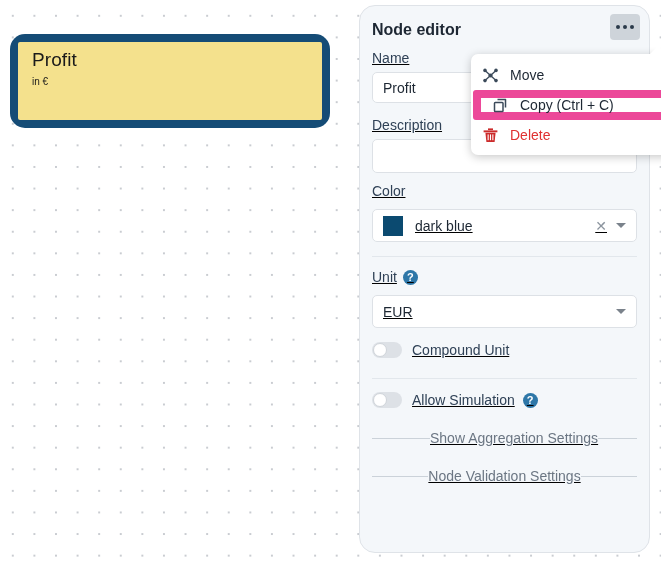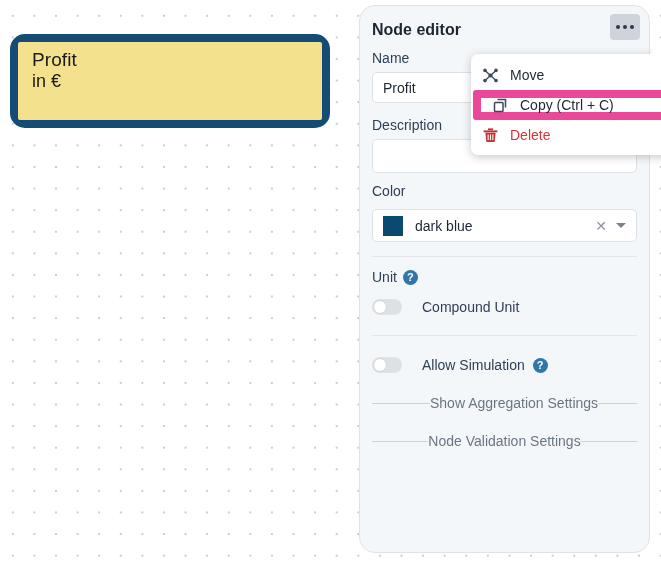--- a/index.html
+++ b/index.html
@@ -46,21 +46,21 @@
     border-radius: 2px;
     padding: 7px 0 0 14px;
   }
   #node-title {
     font-size: 19px;
     color: #1a1a1a;
     line-height: 22px;
     letter-spacing: 0.1px;
   }
   #node-subtitle {
-    font-size: 18px;
+    font-size: 10px;
     color: #1a1a1a;
     line-height: 19px;
     margin-top: 1px;
   }
 
   
   #panel {
     position: absolute;
     left: 359px;
     top: 5px;
@@ -99,20 +99,21 @@
     cursor: pointer;
   }
   .kebab-dot {
     width: 4px; height: 4px;
     border-radius: 50%;
     background: #2b3a4a;
   }
 
   .panel-body {
     padding: 0 12px;
+    text-decoration: underline;
   }
   .field-label {
     font-size: 14px;
     color: #2f4156;
     margin-bottom: 6px;
     display: flex;
     align-items: center;
     gap: 6px;
   }
   .text-input {
@@ -189,21 +190,21 @@
     align-items: center;
     justify-content: center;
     cursor: pointer;
     line-height: 1;
   }
 
   
   .toggle-row {
     display: flex;
     align-items: center;
-    gap: 20px;
+    gap: 10px;
     margin: 10px 0 0 0;
   }
   .toggle {
     width: 30px; height: 16px;
     background: #dde1e6;
     border-radius: 9px;
     position: relative;
     flex: 0 0 auto;
     cursor: pointer;
   }
@@ -336,32 +337,36 @@
       </div>
     </div>
 
     <div class="divider"></div>
 
     <div class="field-block">
       <div class="field-label">
         <span>Unit</span>
         <span class="help-icon">?</span>
       </div>
+      <div class="select-box">
+        <span class="select-value" style="margin-left:0">EUR</span>
+        <span class="caret"></span>
+      </div>
     </div>
 
     <div class="toggle-row">
       <span class="toggle">
         <span class="knob"></span>
       </span>
       <span class="toggle-label">Compound Unit</span>
     </div>
 
     <div class="divider" style="margin:20px 0 0 0;"></div>
 
-    <div class="toggle-row" style="margin-top:21px;">
+    <div class="toggle-row" style="margin-top:13px;">
       <span class="toggle">
         <span class="knob"></span>
       </span>
       <span class="toggle-label">
         <span>Allow Simulation</span>
         <span class="help-icon">?</span>
       </span>
     </div>
 
     <div class="show-settings">

